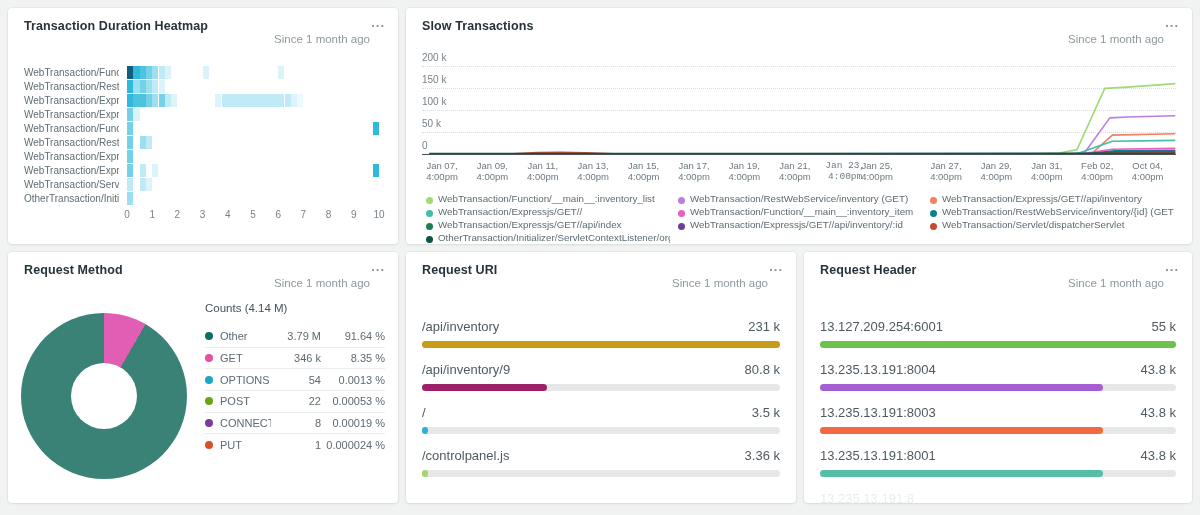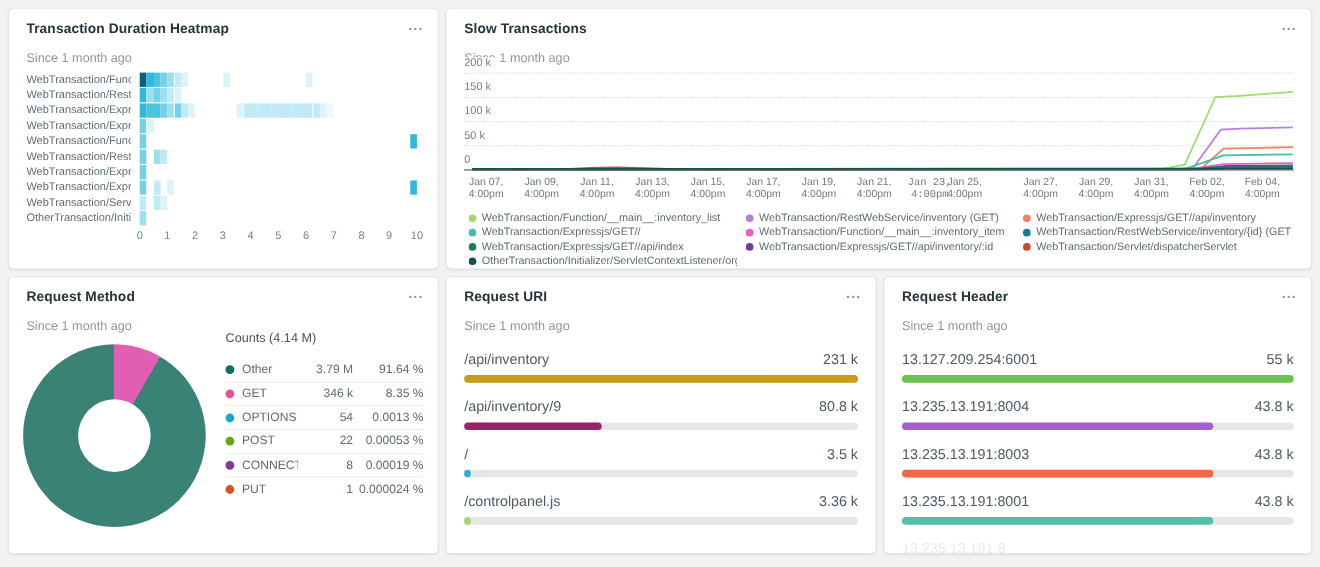--- a/index.html
+++ b/index.html
@@ -8,21 +8,21 @@
   .panel { position:absolute; background:#fff; border-radius:4px;
            box-shadow:0 1px 3px rgba(0,0,0,.07), 0 0 0 1px rgba(0,0,0,.03); overflow:hidden; }
   #p-heatmap { left:8px; top:8px;   width:390px; height:236px; }
   #p-slow    { left:406px; top:8px; width:786px; height:236px; }
   #p-method  { left:8px; top:252px; width:390px; height:251px; }
   #p-uri     { left:406px; top:252px; width:390px; height:251px; }
   #p-header  { left:804px; top:252px; width:388px; height:251px; }
 
   .panel-head { padding:11px 28px 0 16px; }
   .p-title { font-size:12.5px; font-weight:bold; color:#26333a; letter-spacing:.1px; }
-  .p-sub   { font-size:11.5px; color:#8e989c; margin-top:14px; }
+  .p-sub   { font-size:11.5px; color:#8e989c; margin-top:0;text-align:right; }
   .menu-btn { position:absolute; top:6px; right:13px; color:#8b959a; font-size:13px;
               font-weight:bold; letter-spacing:1px; cursor:pointer; line-height:18px; }
 
   
   .hm-body { position:absolute; left:16px; right:16px; top:57px; }
   .hm-row { display:flex; height:14px; align-items:center; }
   .hm-label { width:95px; margin-right:8px; text-align:right; font-size:10px; color:#5f6d75;
               white-space:nowrap; overflow:hidden; }
   .hm-cells { position:relative; flex:1; height:13px; }
   .hm-cell { position:absolute; top:0; height:13px; width:6.3px; }
@@ -33,21 +33,21 @@
   .lc-area { position:absolute; left:16px; right:16px; top:46px; height:104px; }
   .lc-grid { position:absolute; left:0; right:0; height:0; border-top:1px dotted #d7dcdc; }
   .lc-ylab { position:absolute; left:0; font-size:10px; color:#77828a; background:#fff; padding-right:4px; }
   .lc-axis { position:absolute; left:0; right:0; top:146px; border-top:1px solid #46535a; }
   .lc-svg  { position:absolute; inset:0; overflow:visible; }
   .lc-xlabs { position:absolute; left:16px; right:16px; top:152px; height:24px; }
   .lc-xlab { position:absolute; transform:translateX(-50%); text-align:center; font-size:9.5px;
              line-height:11px; color:#6e7a80; white-space:nowrap; }
   .lc-legend { position:absolute; left:20px; right:10px; top:184px; display:flex; }
   .lc-legcol { flex:1 1 0; min-width:0; padding-right:8px; }
-  .lc-legitem { display:flex; align-items:flex-start; font-size:9.8px; line-height:13px;
+  .lc-legitem { display:flex; align-items:center; font-size:9.8px; line-height:13px;
                 color:#5d6b72; white-space:nowrap; overflow:hidden; cursor:pointer; }
   .lc-dot { flex:0 0 auto; width:7px; height:7px; border-radius:50%; margin:3px 5px 0 0; }
 
   
   .donut { position:absolute; left:13px; top:61px; width:166px; height:166px; border-radius:50%; }
   .donut::after { content:""; position:absolute; inset:50px; background:#fff; border-radius:50%; }
   .counts { position:absolute; left:197px; right:13px; top:50px; }
   .counts-title { font-size:11.5px; color:#45525a; }
   .counts-rows { margin-top:11px; }
   .count-row { display:flex; align-items:center; height:21.7px; border-top:1px solid #eceeee;
@@ -281,21 +281,21 @@
       </div>
       <div class="lc-xlab" style="left: 624.8px;">
         <div>Jan 31,</div>
         <div>4:00pm</div>
       </div>
       <div class="lc-xlab" style="left: 675.2px;">
         <div>Feb 02,</div>
         <div>4:00pm</div>
       </div>
       <div class="lc-xlab" style="left: 725.6px;">
-        <div>Feb 04,</div>
+        <div>Oct 04,</div>
         <div>4:00pm</div>
       </div>
     </div>
   <div class="lc-legend">
       <div class="lc-legcol">
         <div class="lc-legitem">
           <span class="lc-dot" style="background: rgb(159, 219, 116);"></span>
           <span>WebTransaction/Function/__main__:inventory_list</span>
         </div>
         <div class="lc-legitem">

